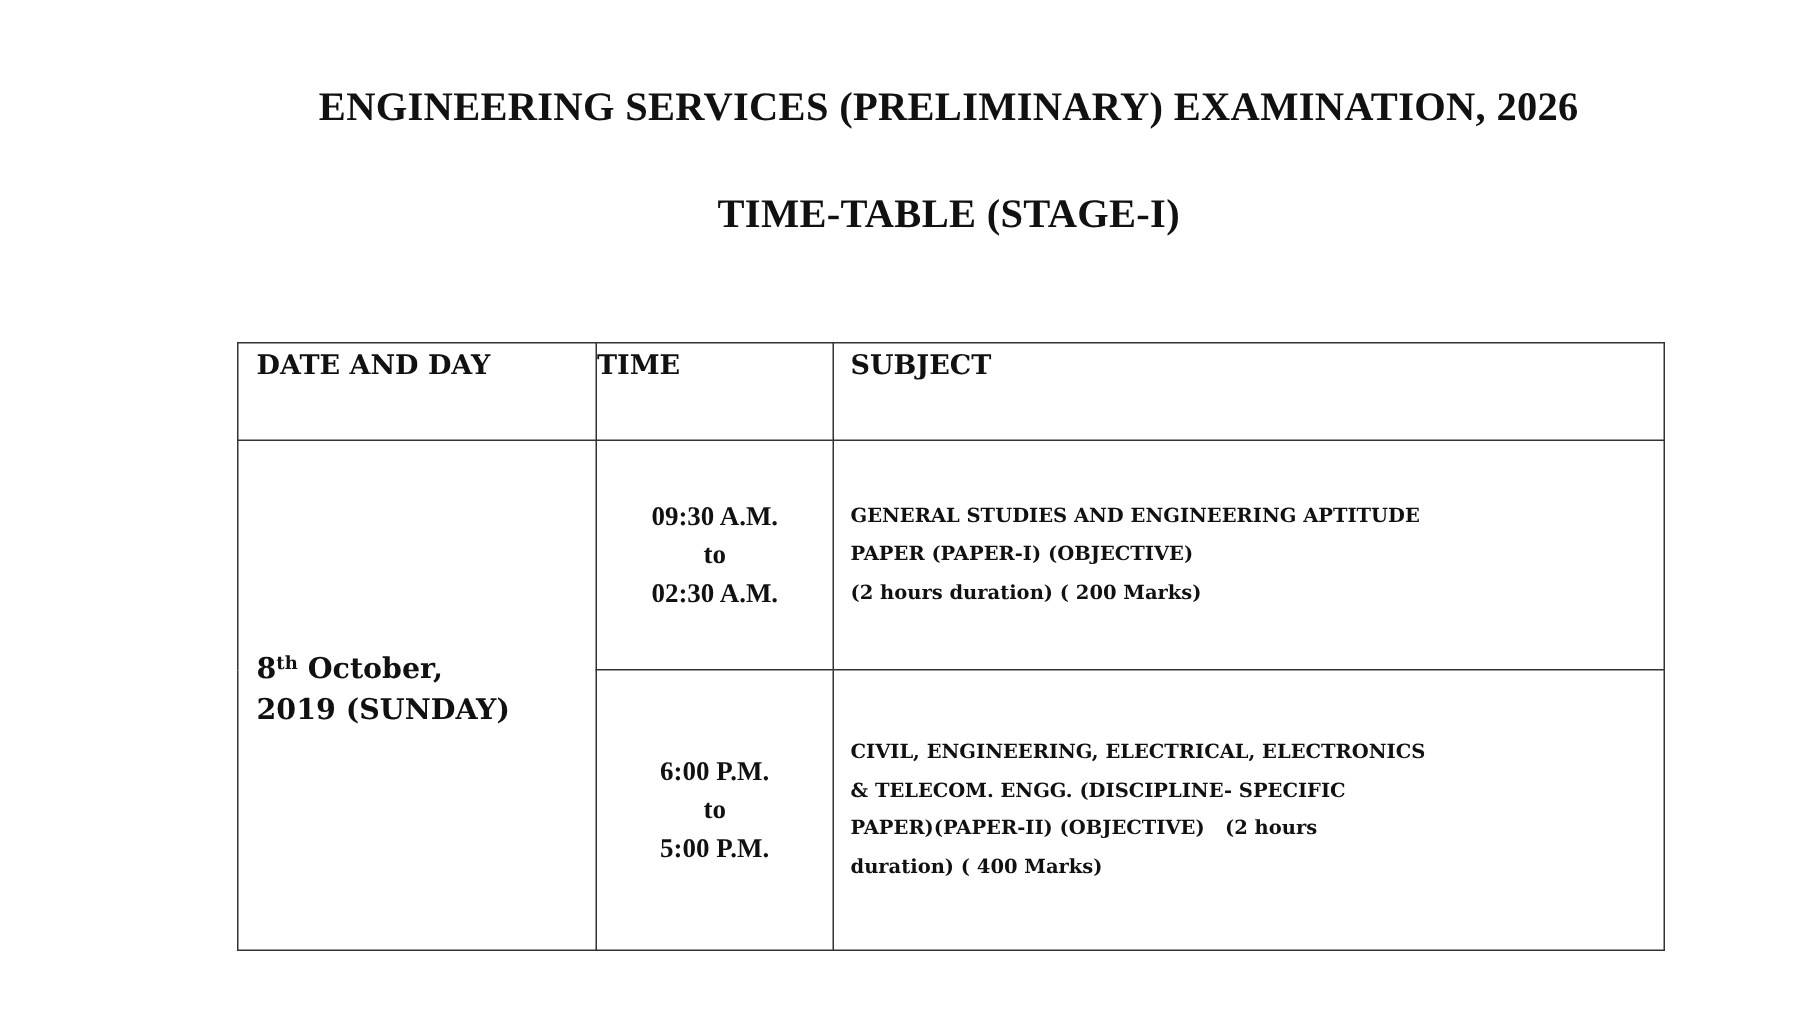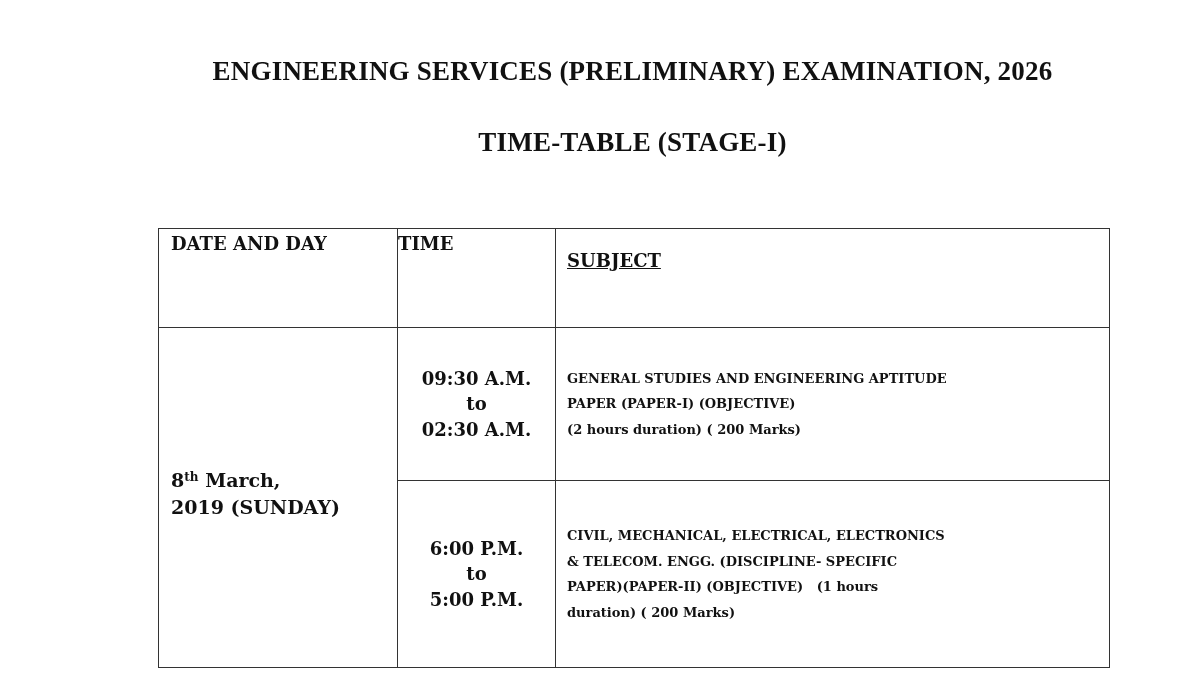--- a/index.html
+++ b/index.html
@@ -9,25 +9,25 @@
            font-family: "Liberation Serif", "DejaVu Serif", serif; font-weight: bold;
            font-size: 27px; letter-spacing: 0.2px; transform: scaleX(1.0); }
   #t1 { top: 56px; }
   #t2 { top: 127px; }
   table { position: absolute; left: 158px; top: 228px; border-collapse: collapse;
           width: 952px; font-weight: bold; font-size: 18px; line-height: 25px; }
   td { border: 1.5px solid #333; vertical-align: top; padding: 0; }
   .hdr td { height: 60px; }
   .hdr .c1 { padding: 2px 12px; }
   .hdr .c2 { text-align: left; padding-top: 2px; }
-  .hdr .c3 { padding: 19px 11px; text-decoration: underline; }
+  .hdr .c3 { padding: 2px 11px; }
   .c1w { width: 214px; }
   .c2w { width: 157px; }
   .date { vertical-align: middle; padding: 0 12px 8px 12px; font-size: 19px; line-height: 27px; }
-  .time { text-align: center; vertical-align: middle; font-size: 18px; line-height: 25.5px; }
+  .time { text-align: center; vertical-align: middle; font-size: 18px; line-height: 25.5px; font-family: Liberation Serif, serif; }
   .subj { vertical-align: middle; padding: 0 11px; font-size: 13px; line-height: 25.5px; }
   .r1 td { height: 152px; }
   .r2 td { height: 186px; }
   sup { font-size: 12px; vertical-align: 6px; line-height: 0; text-align: center; }
   .line { display: block; white-space: pre; }
 </style>
 </head>
 <body>
 
 <div class="title" id="t1">ENGINEERING SERVICES (PRELIMINARY) EXAMINATION, 2026</div>
@@ -35,41 +35,41 @@
 
 <table>
   <tbody>
       <tr class="hdr">
     <td class="c1 c1w">DATE AND DAY</td>
     <td class="c2 c2w">TIME</td>
     <td class="c3">SUBJECT</td>
   </tr>
   <tr class="r1">
     <td class="date" rowspan="2">
-      <span>8</span><sup>th</sup><span> March,</span><br>
+      <span>8</span><sup>th</sup><span> October,</span><br>
       <span>2019 (SUNDAY)</span>
     </td>
     <td class="time">
       <span class="line">09:30 A.M.</span>
       <span class="line">to</span>
       <span class="line">02:30 A.M.</span>
     </td>
     <td class="subj">
       <span class="line">GENERAL STUDIES AND ENGINEERING APTITUDE</span>
       <span class="line">PAPER (PAPER-I) (OBJECTIVE)</span>
       <span class="line">(2 hours duration) ( 200 Marks)</span>
     </td>
   </tr>
   <tr class="r2">
     <td class="time">
       <span class="line">6:00 P.M.</span>
       <span class="line">to</span>
       <span class="line">5:00 P.M.</span>
     </td>
     <td class="subj">
-      <span class="line">CIVIL, MECHANICAL, ELECTRICAL, ELECTRONICS</span>
+      <span class="line">CIVIL, ENGINEERING, ELECTRICAL, ELECTRONICS</span>
       <span class="line">&amp; TELECOM. ENGG. (DISCIPLINE- SPECIFIC</span>
-      <span class="line">PAPER)(PAPER-II) (OBJECTIVE)   (1 hours</span>
-      <span class="line">duration) ( 200 Marks)</span>
+      <span class="line">PAPER)(PAPER-II) (OBJECTIVE)   (2 hours</span>
+      <span class="line">duration) ( 400 Marks)</span>
     </td>
   </tr>
 </tbody>
   </table>
 
 </body></html>

